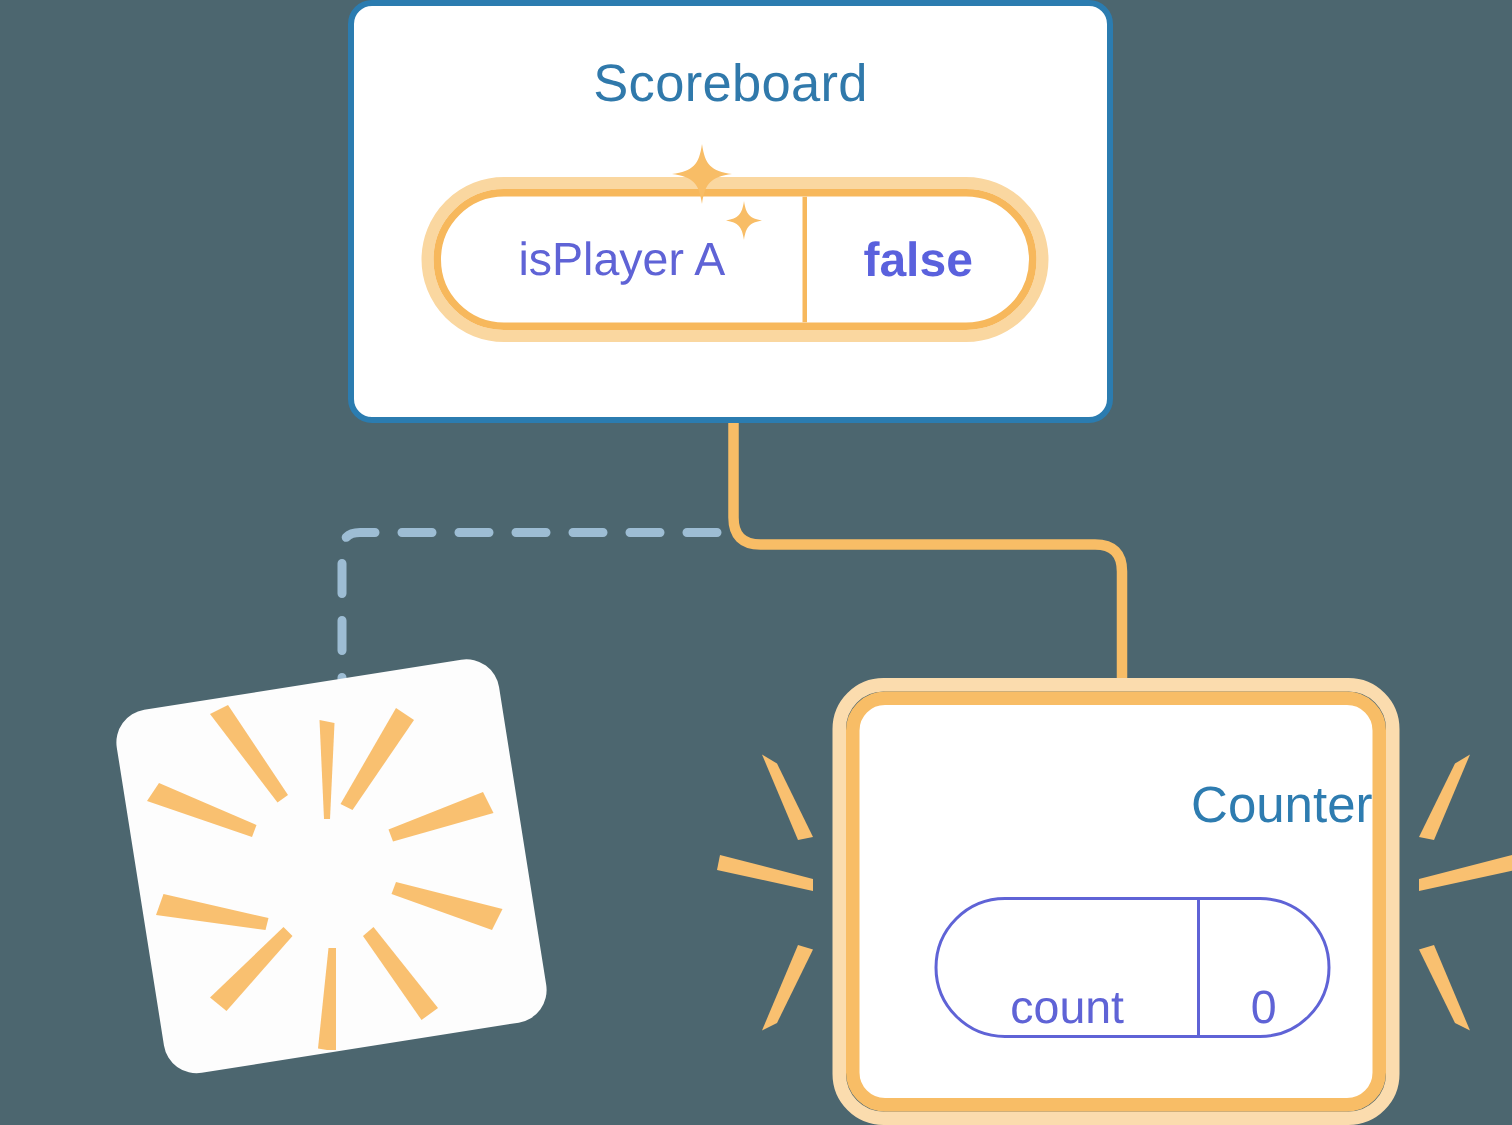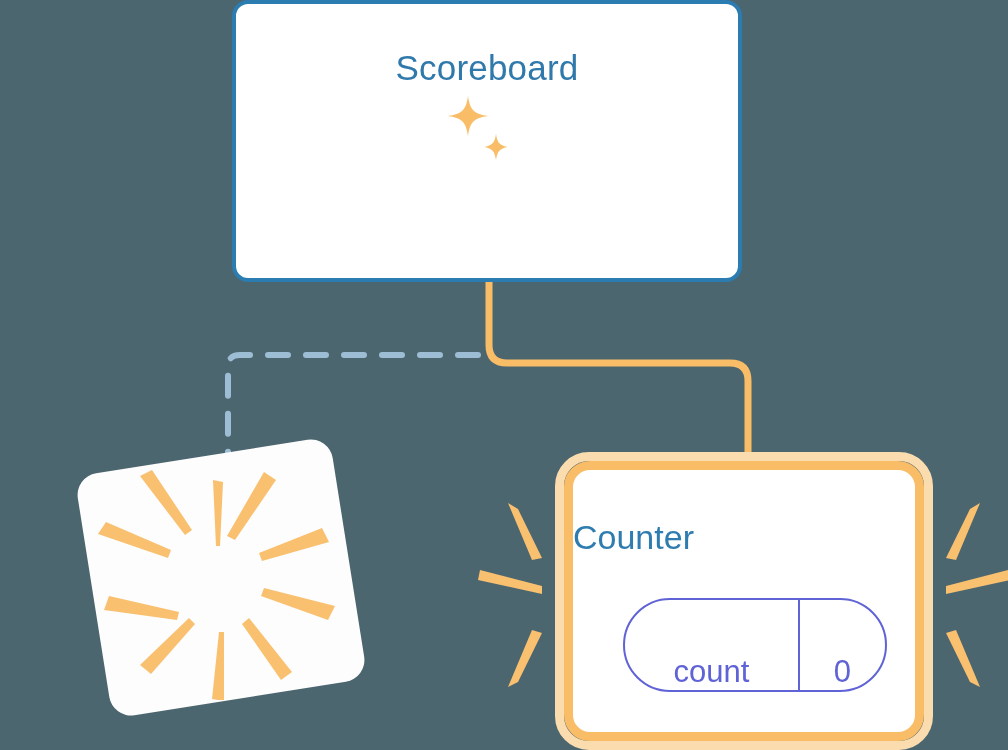--- a/index.html
+++ b/index.html
@@ -35,21 +35,21 @@
     height: 282px;
     background: #ffffff;
     border: 4px solid #2b7cb0;
     border-radius: 16px;
     box-sizing: border-box;
     z-index: 5;
   }
   #scoreboard-title {
     position: absolute;
     left: 0;
-    top: 44px;
+    top: 32px;
     width: 100%;
     text-align: center;
     font-size: 35px;
     color: #3079ab;
     letter-spacing: .2px;
   }
 
   
   #scoreboard-pill {
     position: absolute;
@@ -124,21 +124,21 @@
     border: 9px solid #f8bd66;
     border-radius: 26px;
     background: #ffffff;
     position: relative;
   }
   #counter-title {
     position: absolute;
     left: 0;
     top: 48px;
     width: 100%;
-    text-align: left;
+    text-align: right;
     font-size: 34px;
     color: #2e7cb0;
   }
   #counter-pill {
     position: absolute;
     left: 50px;
     top: 128px;
     width: 264px;
     height: 94px;
     box-sizing: border-box;
@@ -208,20 +208,27 @@
   <svg id="wires" viewBox="0 0 1008 750">
 
     <path d="M 478 355 L 240 355 Q 228 355 228 367 L 228 482" fill="none" stroke="#9dbdd4" stroke-width="6" stroke-linecap="round" stroke-dasharray="20 18"></path>
 
     <path d="M 489 282 L 489 345 Q 489 363 507 363 L 730 363 Q 748 363 748 381 L 748 460" fill="none" stroke="#f8bd66" stroke-width="7" stroke-linecap="butt"></path>
   </svg>
 
   <div id="scoreboard-card">
     <div id="scoreboard-title">Scoreboard</div>
 
+    <div id="scoreboard-pill">
+      <div id="scoreboard-pill-inner">
+        <div class="pill-key">isPlayer A</div>
+        <div class="pill-divider"></div>
+        <div class="pill-val">false</div>
+      </div>
+    </div>
   </div>
 
   <svg id="sparkles" viewBox="0 0 80 80">
     <path d="M 28 6 C 30 20 34 24 48 26 C 34 28 30 32 28 46 C 26 32 22 28 8 26 C 22 24 26 20 28 6 Z" fill="#f8bd66"></path>
     <path d="M 56 44 C 57.3 53 59.8 55.5 68 57 C 59.8 58.5 57.3 61 56 70 C 54.7 61 52.2 58.5 44 57 C 52.2 55.5 54.7 53 56 44 Z" fill="#f8bd66"></path>
   </svg>
 
   <div id="tilted-card"></div>
 
   <svg id="tilted-burst" viewBox="0 0 250 240">

